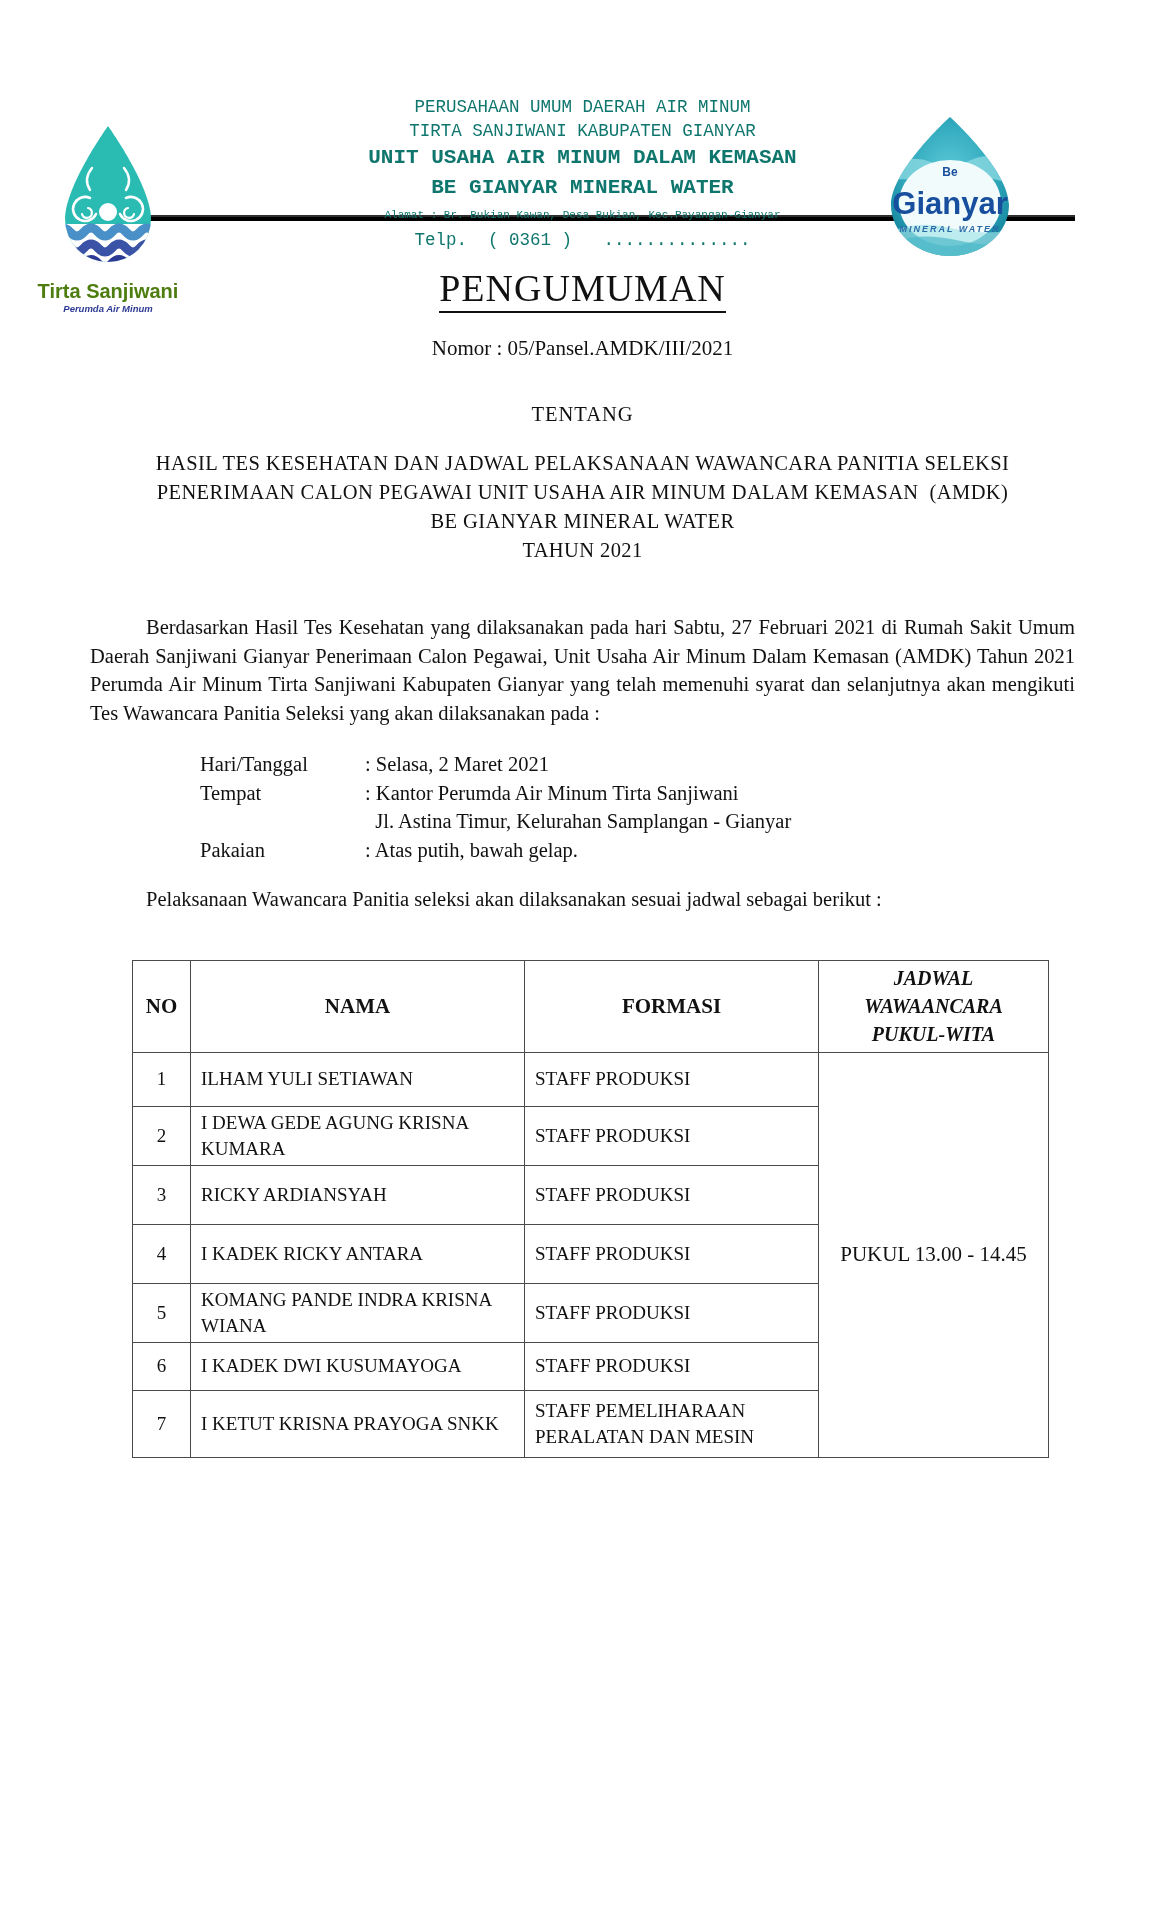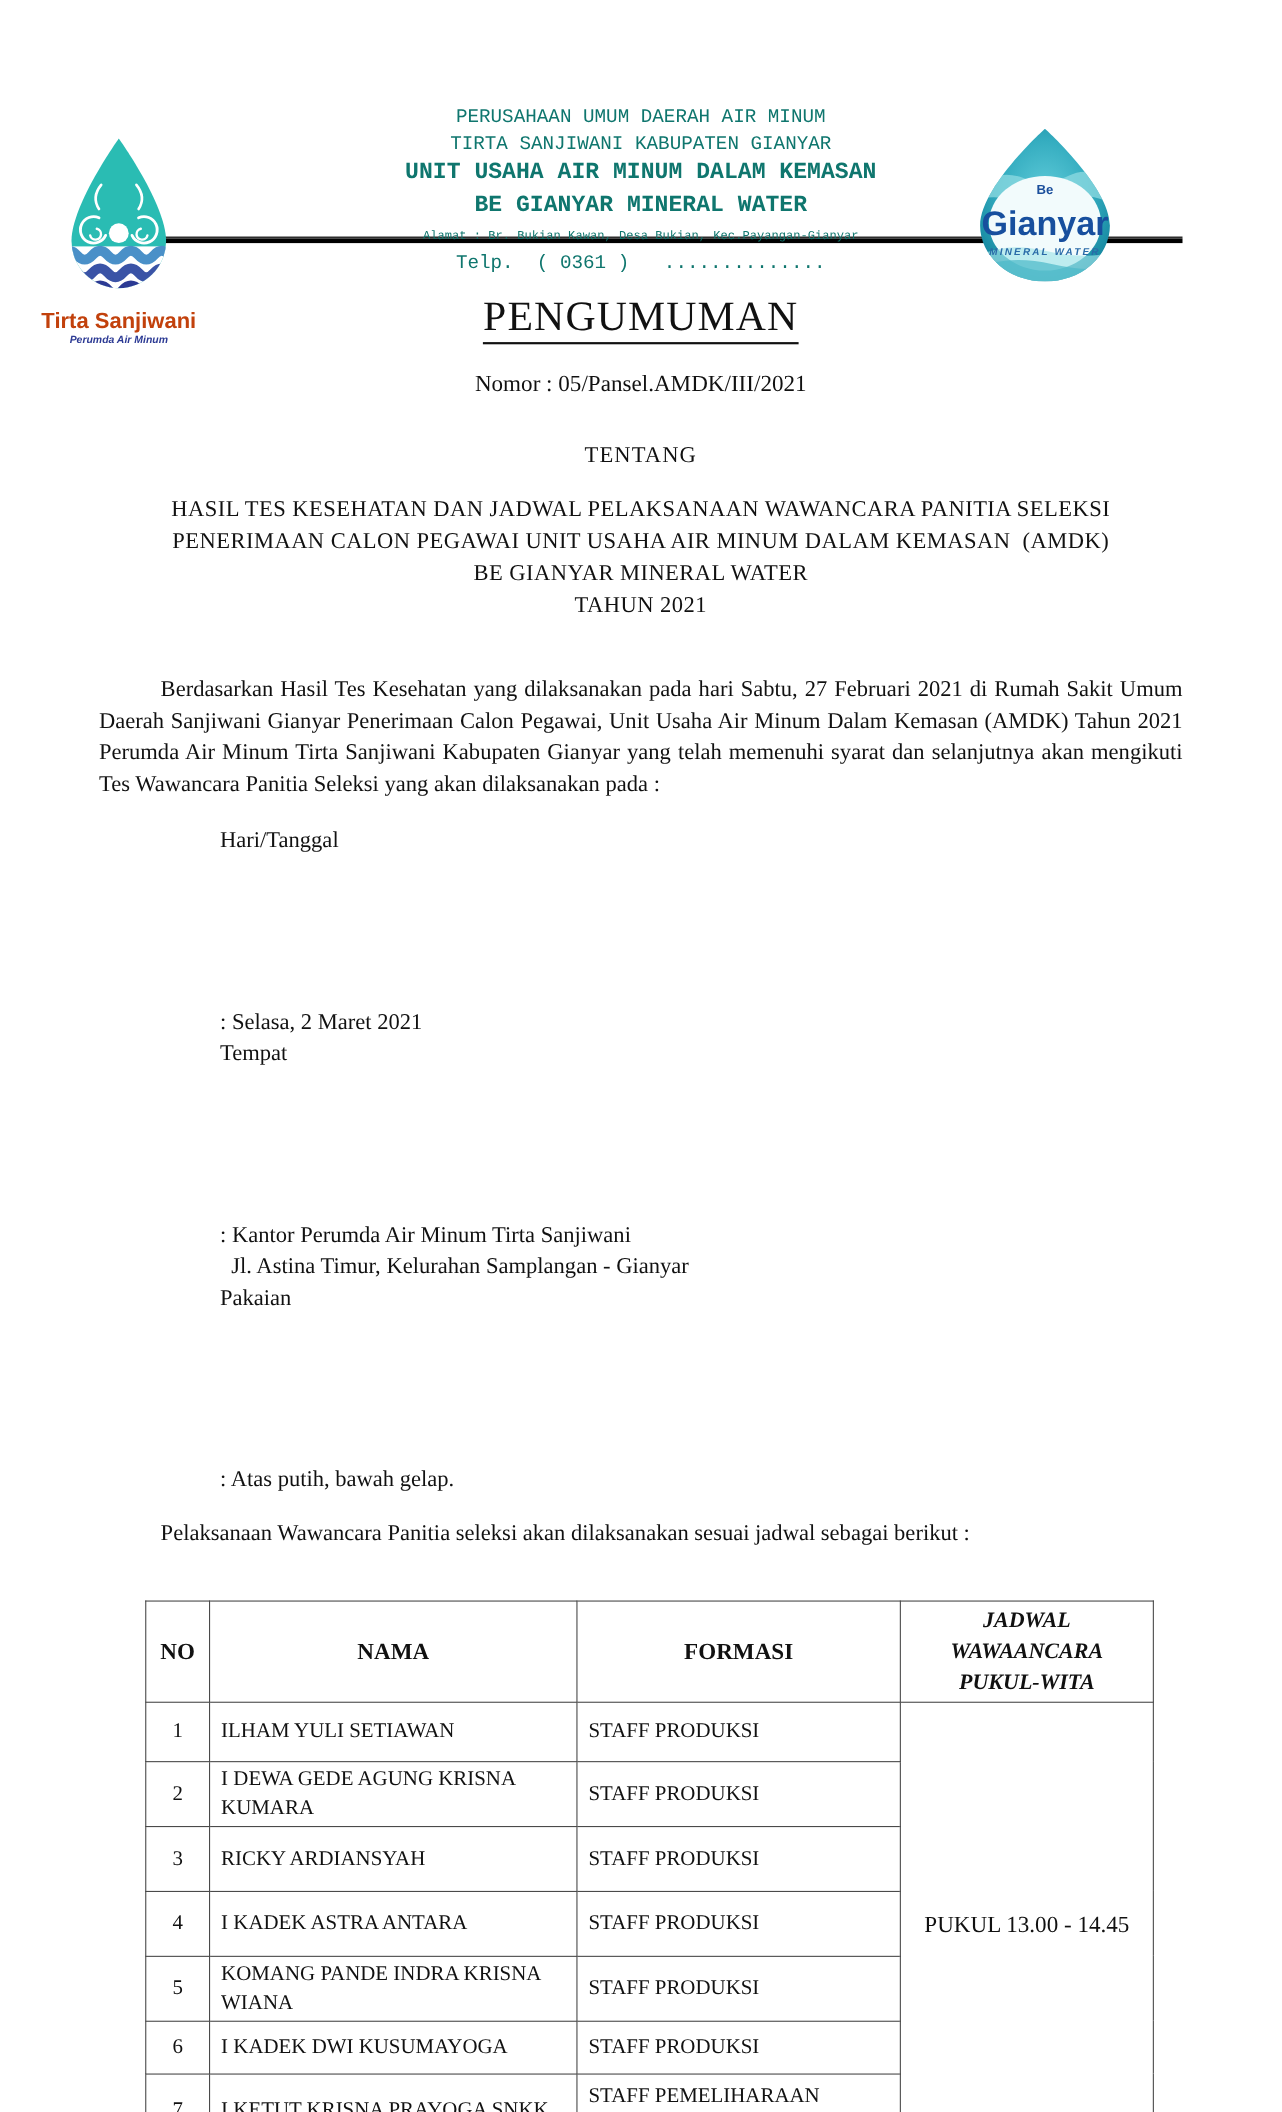--- a/index.html
+++ b/index.html
@@ -19,21 +19,21 @@
   .lh-line2 { font-size:17.5px; line-height:24px; }
   .lh-line3 { font-size:21px; line-height:30px; font-weight:bold; }
   .lh-line4 { font-size:21px; line-height:30px; font-weight:bold; }
   .lh-addr  { font-size:11px; line-height:25px; }
   .lh-phone { font-size:17.5px; line-height:25px; }
 
   .logo-left  { position:absolute; left:28px;  top:122px; width:160px; text-align:center; }
   .logo-right { position:absolute; left:876px; top:114px; width:150px; }
   .logo-left .logo-title {
     font-family:"Liberation Sans", sans-serif; font-weight:bold;
-    font-size:20px; color:#c2410c; line-height:22px; margin-top:2px;
+    font-size:20px; color:#4d7c0f; line-height:22px; margin-top:2px;
   }
   .logo-left .logo-sub {
     font-family:"Liberation Sans", sans-serif; font-weight:bold; font-style:italic;
     font-size:9.5px; color:#2c3a94; line-height:14px;
   }
 
   
   .rule { margin:0 90px; height:3px; border-top:2px solid #2e2e2e; border-bottom:4px solid #000; }
 
   
@@ -44,21 +44,21 @@
 
   
   .about-label { text-align:center; font-size:20.5px; line-height:26px; margin-top:40px; letter-spacing:1px; }
   .about-line  { text-align:center; font-size:20.5px; line-height:29px; letter-spacing:0.4px; }
   .about-block { margin-top:22px; }
 
   
   .paragraph { margin-top:48px; font-size:20.5px; line-height:28.5px;
                text-align:justify; text-indent:56px; }
   .details { margin-top:23px; margin-left:110px; font-size:20.5px; line-height:28.5px; }
-  .detail-row { display:flex;flex-direction:column; }
+  .detail-row { display:flex; }
   .detail-label { width:165px; flex:0 0 165px; }
   .detail-value { flex:1; }
   .pre { white-space:pre-line; }
   .schedule-intro { margin-top:21px; font-size:20.5px; line-height:28.5px; text-indent:56px; }
 
   
   .tbl-wrap { margin:46px 0 0 42px; }
   table.schedule { border-collapse:collapse; width:916px; table-layout:fixed; }
   table.schedule td, table.schedule th {
     border:1.6px solid #4a4a4a; padding:2px 10px; vertical-align:middle;
@@ -206,21 +206,21 @@
           <td class="c-nama">I DEWA GEDE AGUNG KRISNA KUMARA</td>
           <td class="c-formasi">STAFF PRODUKSI</td>
         </tr>
         <tr class="r-d">
           <td class="c-no">3</td>
           <td class="c-nama">RICKY ARDIANSYAH</td>
           <td class="c-formasi">STAFF PRODUKSI</td>
         </tr>
         <tr class="r-d">
           <td class="c-no">4</td>
-          <td class="c-nama">I KADEK ASTRA ANTARA</td>
+          <td class="c-nama">I KADEK RICKY ANTARA</td>
           <td class="c-formasi">STAFF PRODUKSI</td>
         </tr>
         <tr class="r-d">
           <td class="c-no">5</td>
           <td class="c-nama">KOMANG PANDE INDRA KRISNA WIANA</td>
           <td class="c-formasi">STAFF PRODUKSI</td>
         </tr>
         <tr class="r-s2">
           <td class="c-no">6</td>
           <td class="c-nama">I KADEK DWI KUSUMAYOGA</td>

